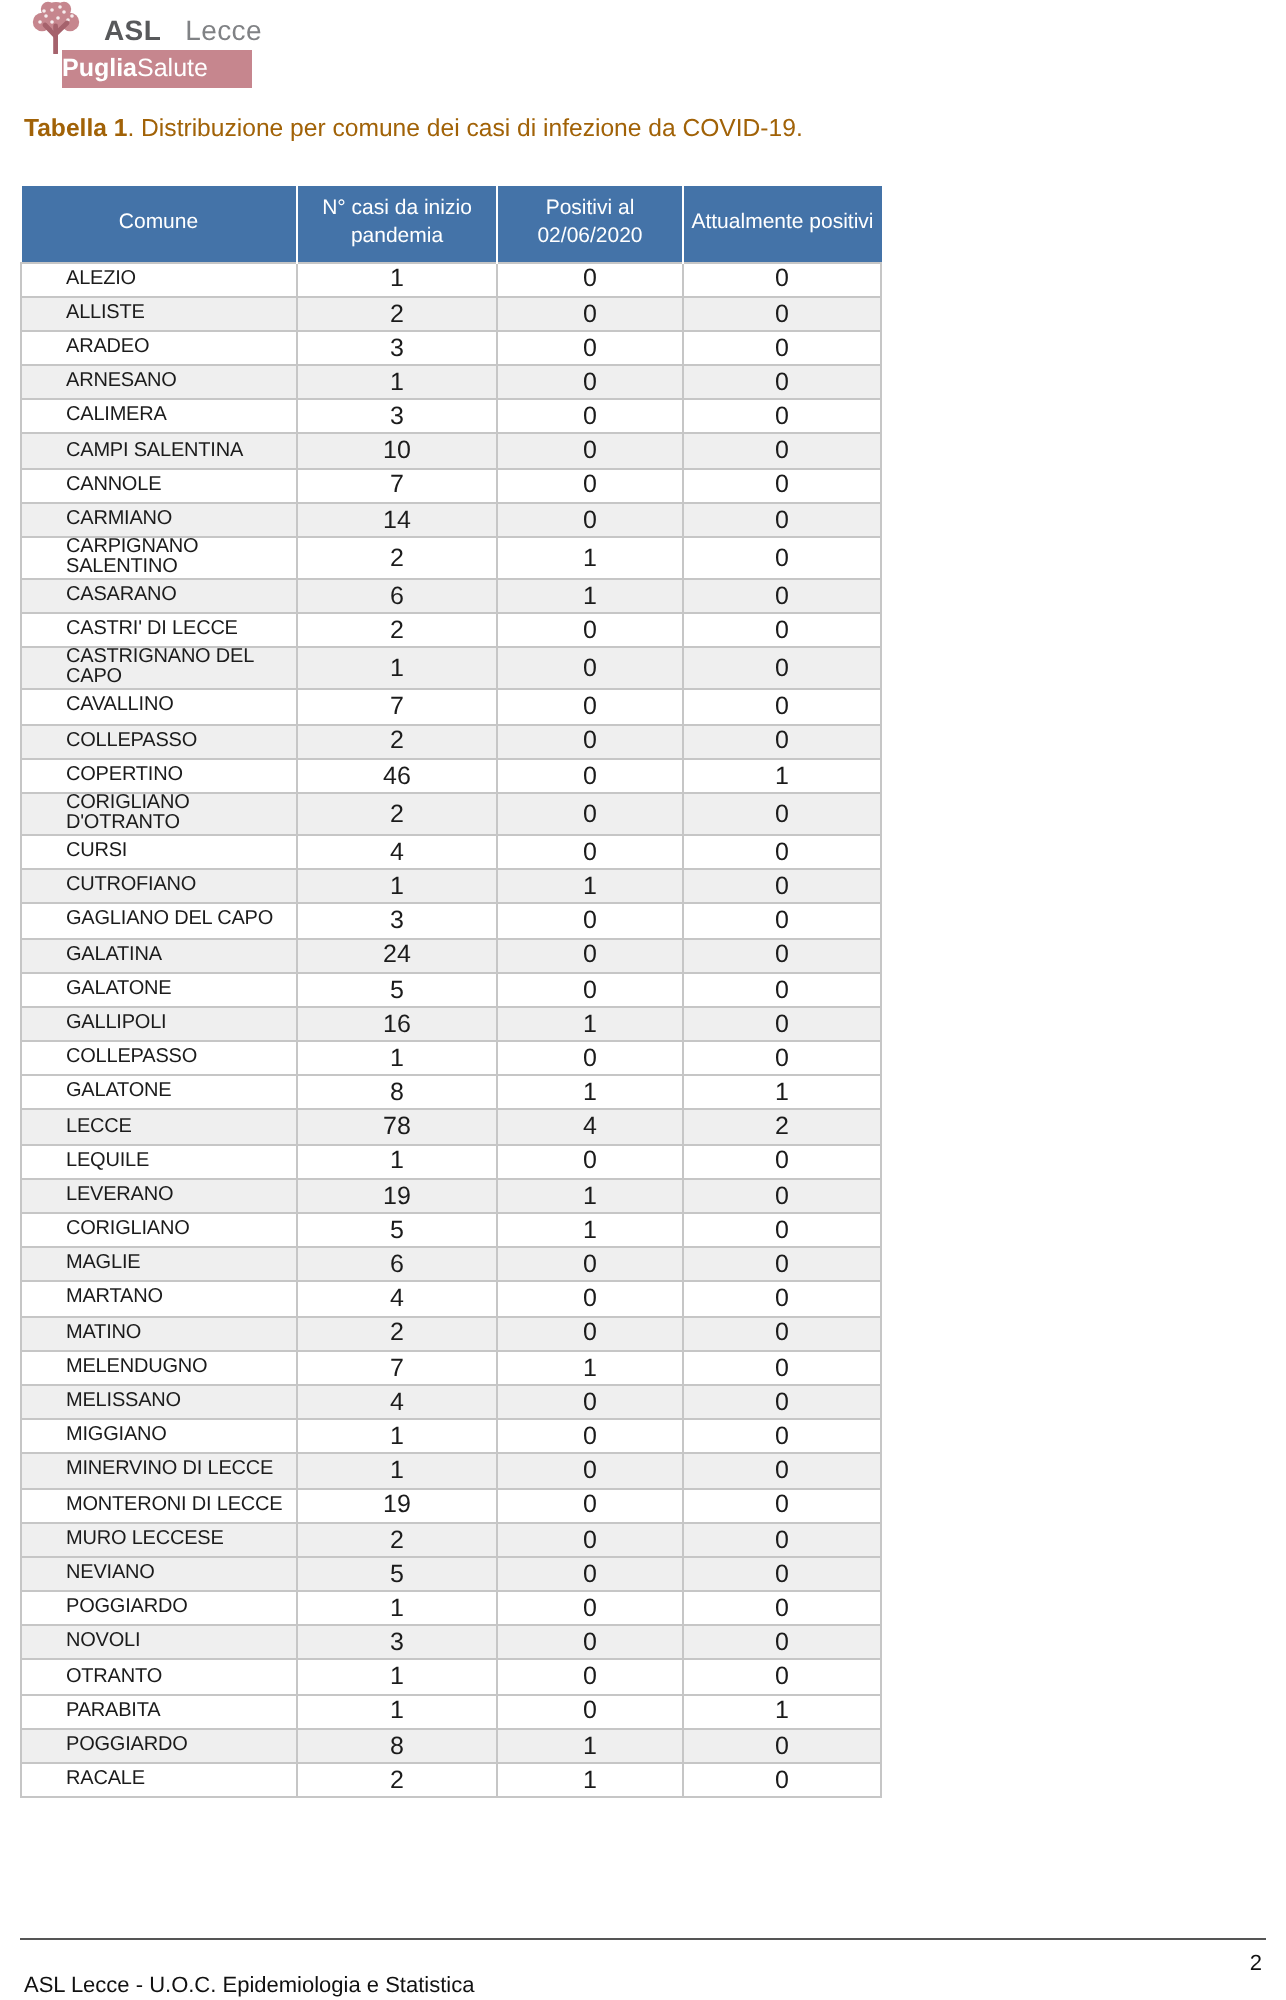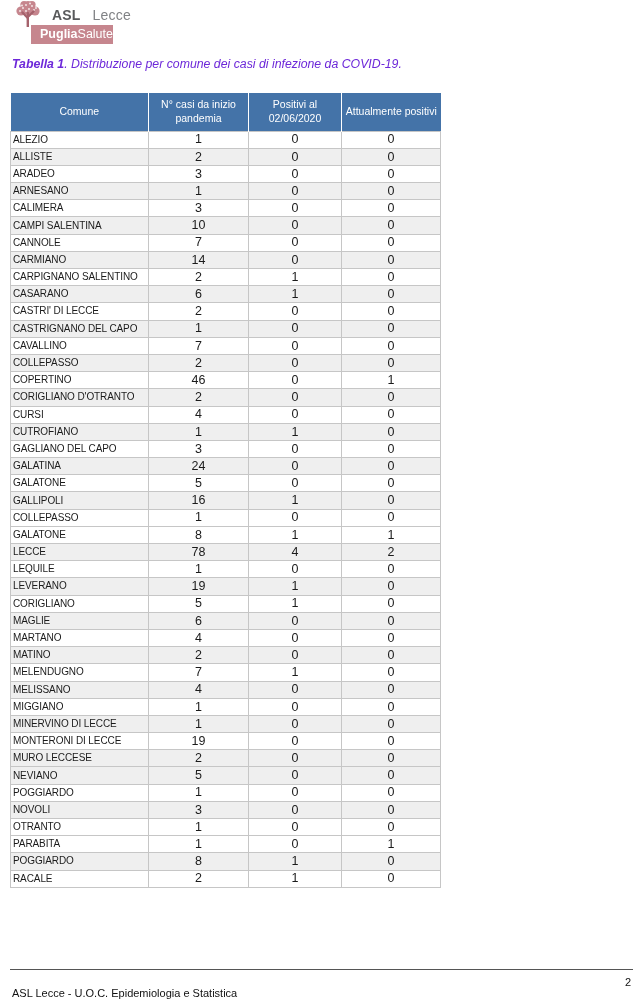--- a/index.html
+++ b/index.html
@@ -16,28 +16,28 @@
     font-family:"Liberation Sans","DejaVu Sans",sans-serif;color:var(--ink);
   }
 
   
   .brand-icon{position:absolute;left:14px;top:0;}
   .brand-text{
     position:absolute;left:52px;top:7px;font-size:14px;color:#808285;letter-spacing:.2px;
   }
   .brand-text b{color:#58595b;font-weight:bold;margin-right:12px;}
   .brand-banner{
-    position:absolute;left:31px;top:25px;width:82px;height:19px;
-    background:var(--brand-pink);color:#fff;text-align:right;line-height:19px;
+    position:absolute;left:31px;top:25px;width:95px;height:19px;
+    background:var(--brand-pink);color:#fff;text-align:left;line-height:19px;
     font-size:12.5px;
   }
   .brand-banner b{font-weight:bold;}
 
   
-  .table-title{position:absolute;left:12px;top:57px;font-size:12.3px;color:#6d28d9;font-style:italic;}
+  .table-title{position:absolute;left:12px;top:57px;font-size:12.3px;color:#a16207;}
   .table-title b{font-weight:bold;}
 
   
   table.covid{
     position:absolute;left:10px;top:93px;width:430px;
     border-collapse:collapse;table-layout:fixed;
   }
   col.c-comune{width:138px;}
   col.c-casi{width:100px;}
   col.c-pos{width:93px;}
@@ -47,21 +47,21 @@
     font-size:10.5px;line-height:1.3;height:38px;vertical-align:middle;
     border-right:1.5px solid #fff;padding:2px 3px;text-align:center;
   }
   thead th:last-child{border-right:none;}
   tbody td{
     height:17.2px;border:1px solid var(--border);
     font-size:12.5px;text-align:center;vertical-align:middle;
     padding:0 2px;line-height:1;
   }
   tbody td:first-child{
-    font-size:10px;text-align:left;padding-left:2px;letter-spacing:-.1px;
+    font-size:10px;text-align:left;padding-left:22px;letter-spacing:-.1px;
   }
   tbody tr.band td{background:var(--band);}
 
   
   .footer-rule{position:absolute;left:10px;width:623px;top:969px;border-top:1px solid #555;}
   .footer-left{position:absolute;left:12px;top:976px;font-size:11px;color:#111;margin-top:11px;}
   .footer-page{position:absolute;right:12px;top:976px;font-size:11px;color:#111;}
 </style>
 </head>
 <body>

